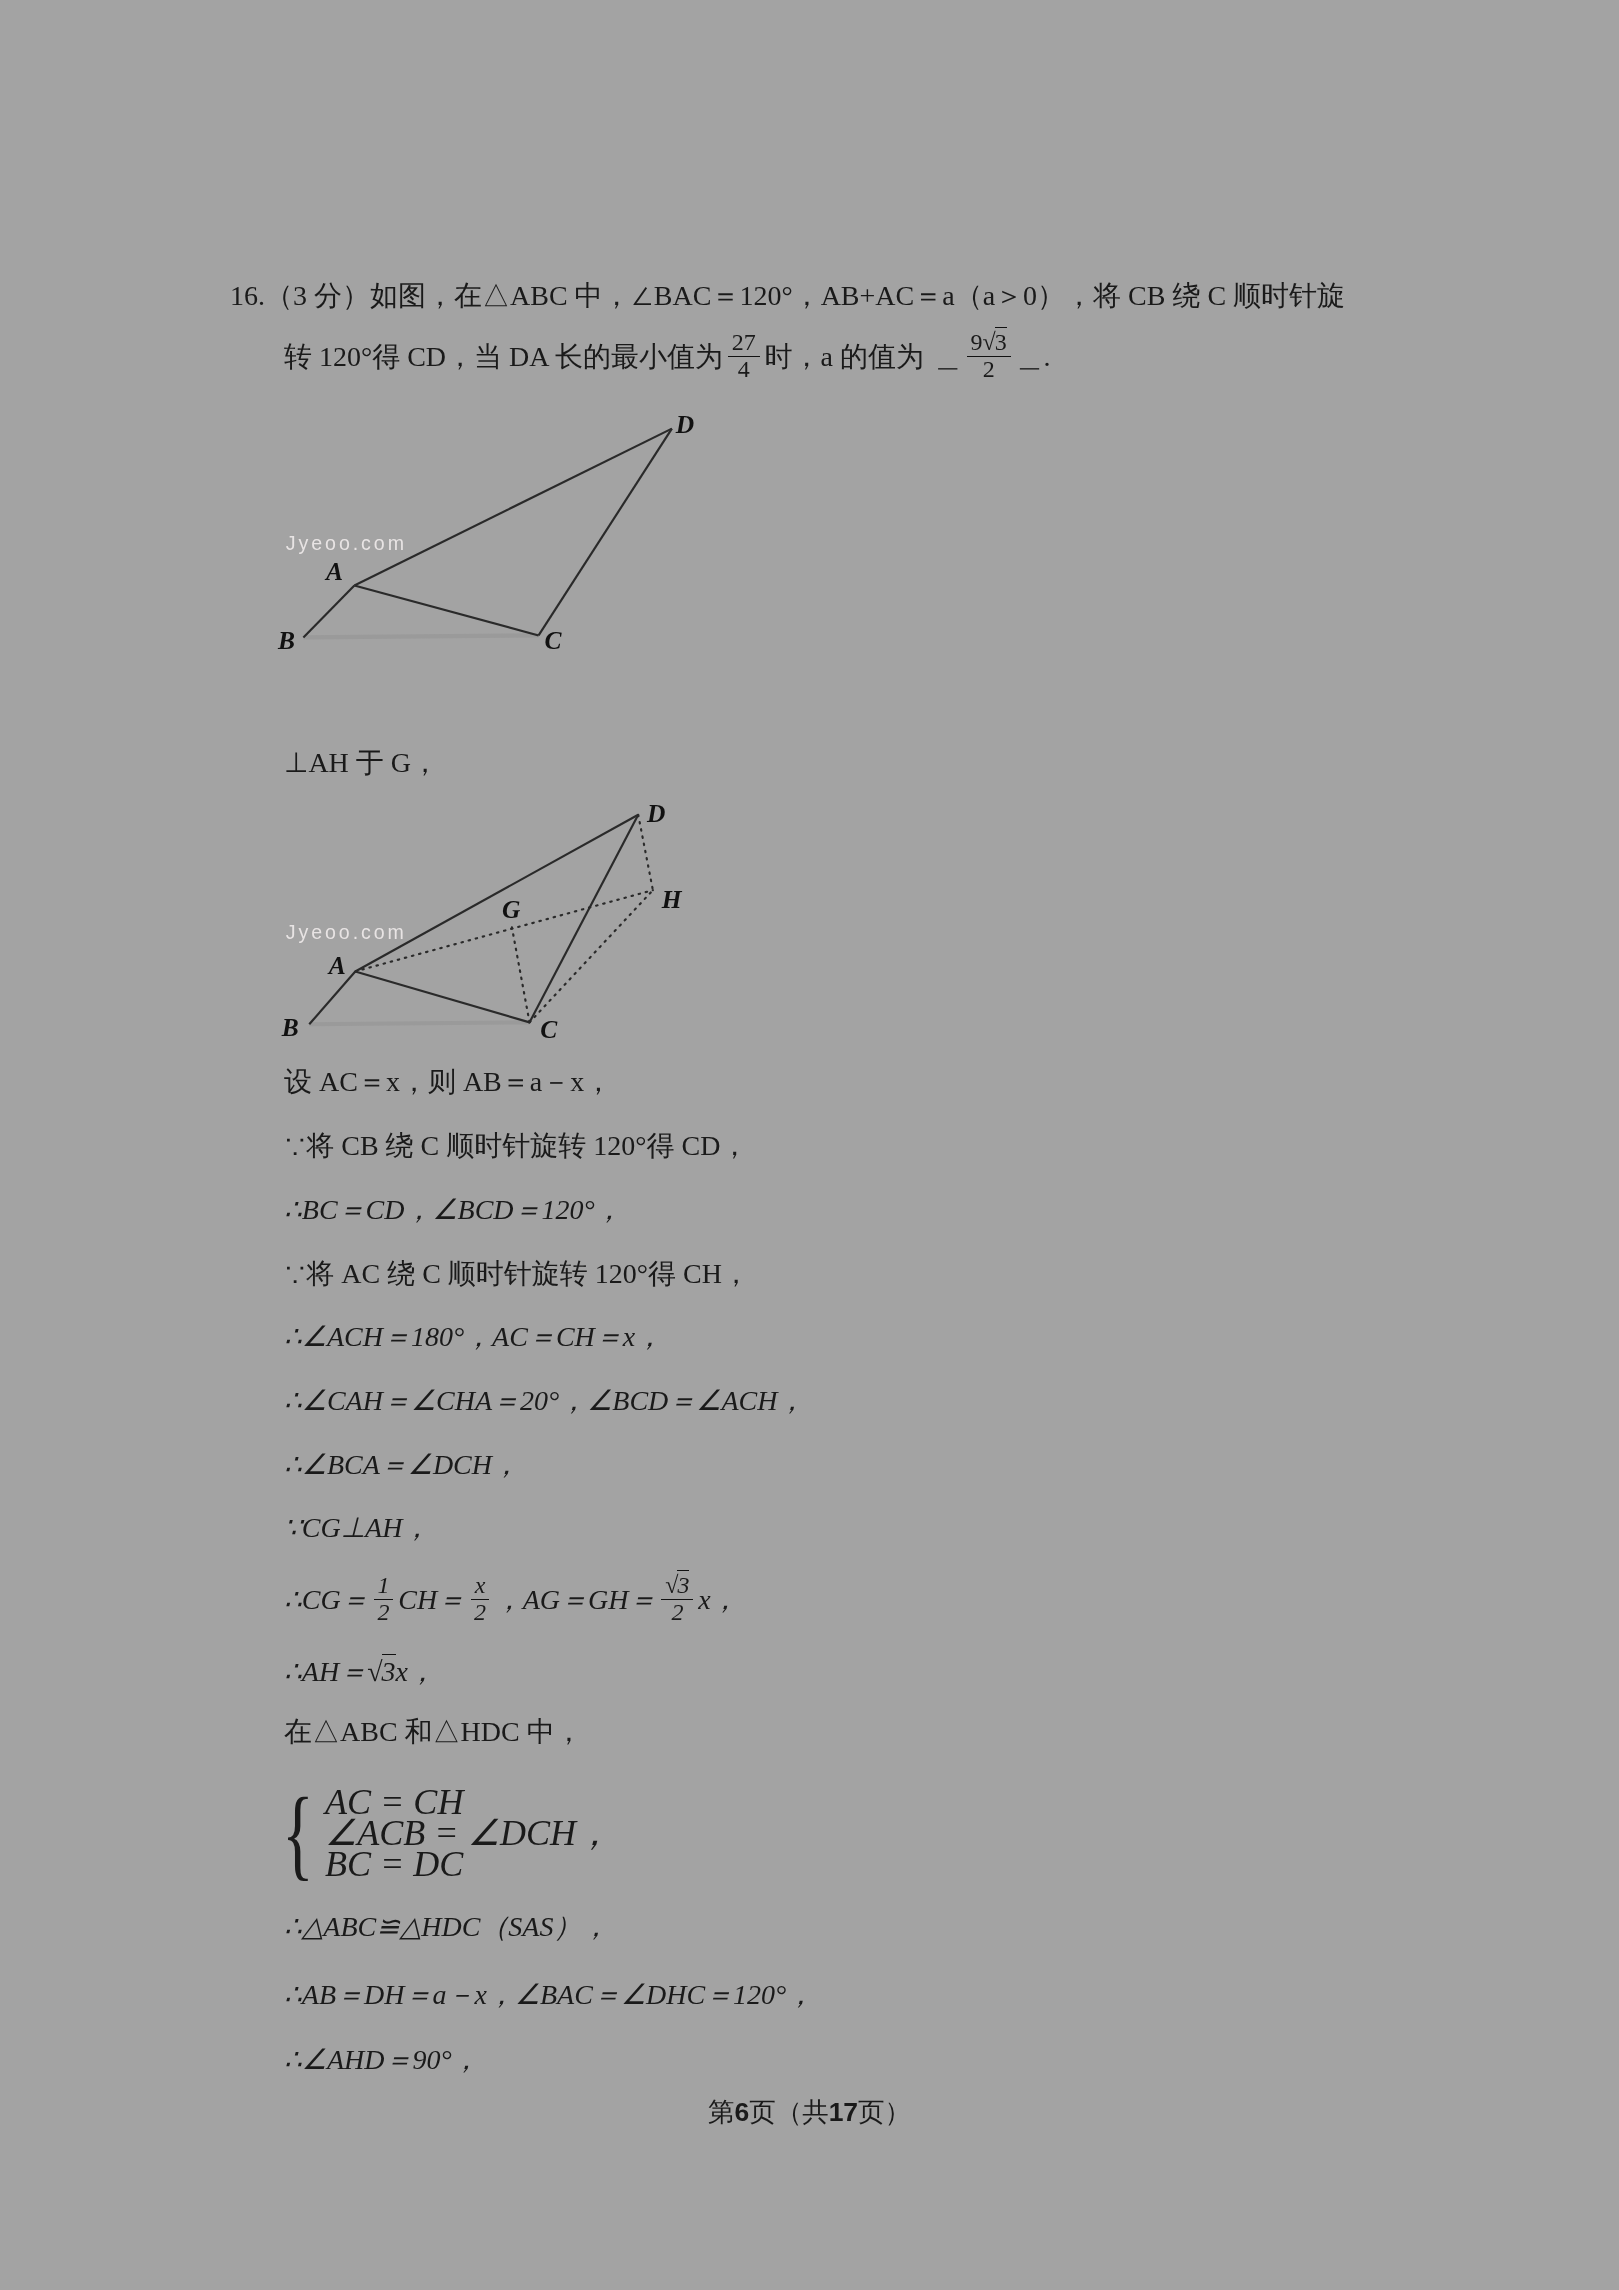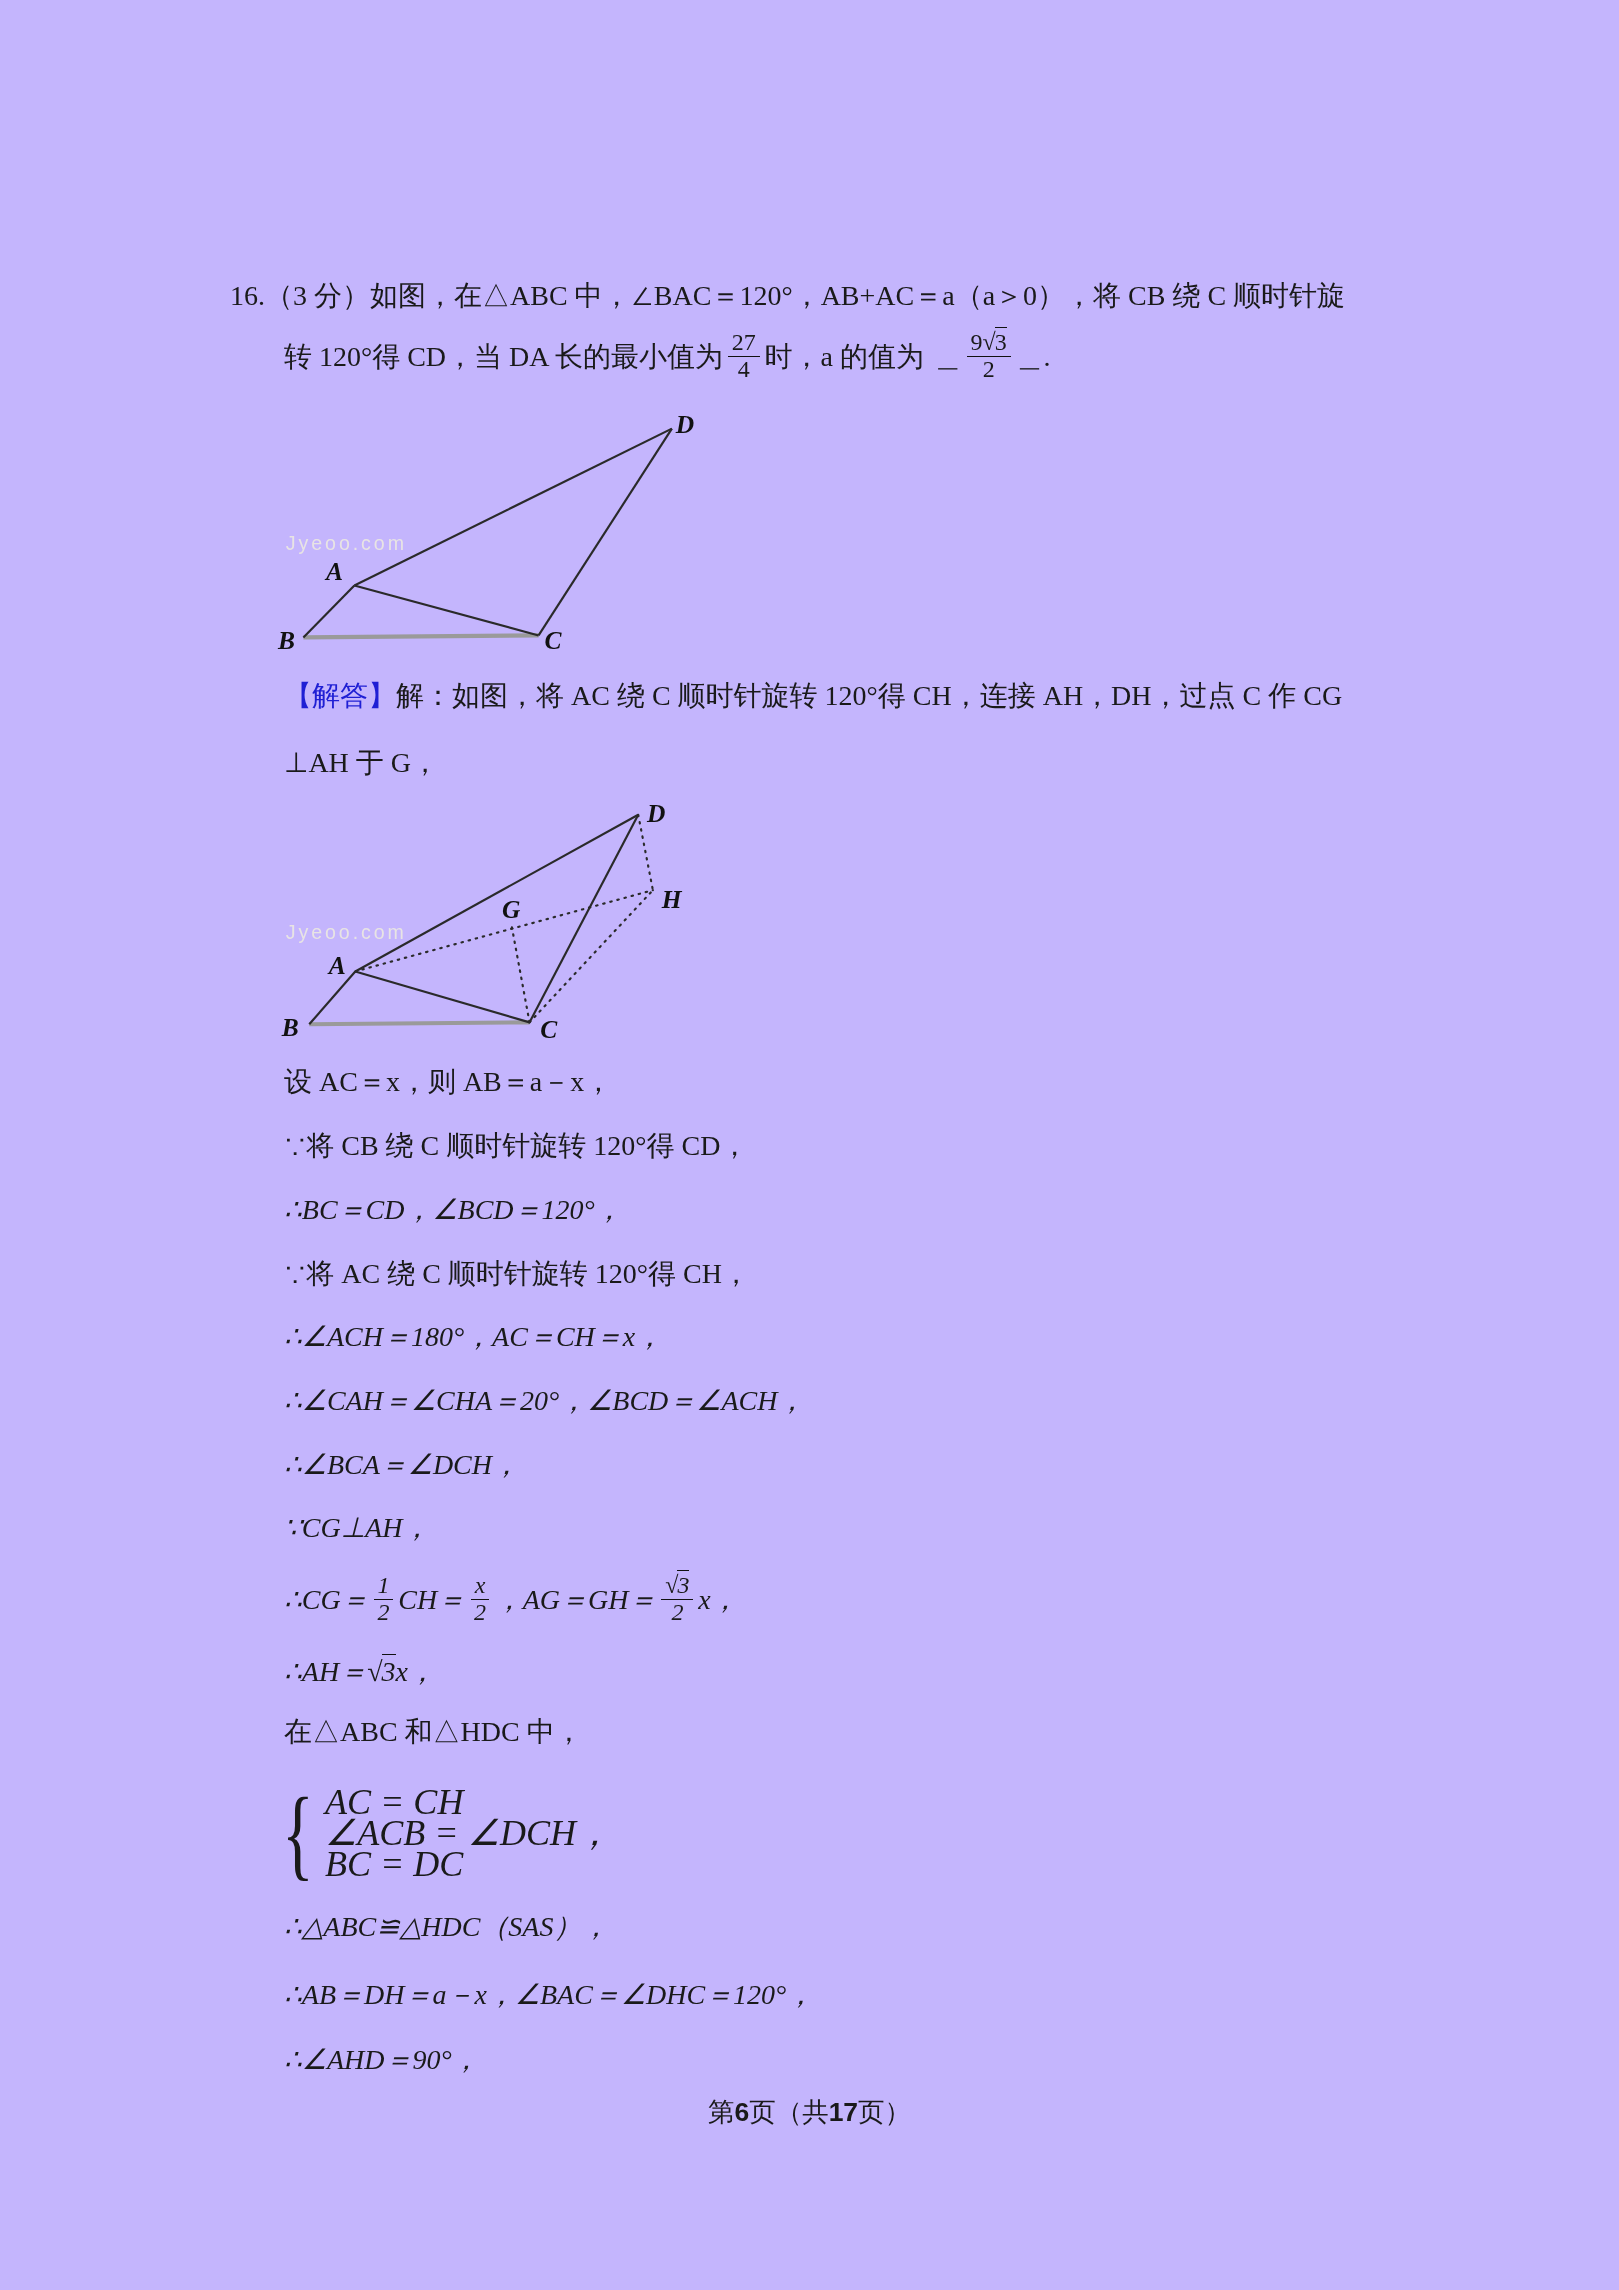--- a/index.html
+++ b/index.html
@@ -1,16 +1,16 @@
 <!DOCTYPE html>
 <html><head>
 <meta charset="utf-8">
 <style>
   html,body{margin:0;padding:0;background:#ffffff;}
-  #page{position:relative;width:1619px;height:2291px;background:#c4b5fd;overflow:hidden;
+  #page{position:relative;width:1619px;height:2291px;background:#a3a3a3;overflow:hidden;
         font-family:"Liberation Serif",serif;color:#1a1a1a;}
   .tline{position:absolute;font-size:28px;white-space:nowrap;line-height:35px;}
   .it{font-style:italic;}
   .blue{color:#1f1fd4;}
   .flexline{position:absolute;display:flex;align-items:center;font-size:28px;white-space:nowrap;}
   .frac{display:inline-flex;flex-direction:column;align-items:center;line-height:1.08;
         font-size:24px;margin:0 4.9px;}
   .frac .num{padding:0 3.9px;border-bottom:1.6px solid #111;}
   .frac .den{padding:0 3.9px;}
   .radover{border-top:1.6px solid #111;padding-top:1px;}
@@ -58,23 +58,20 @@
     <line class="edge" x1="30" y1="237" x2="82" y2="184"></line>
     <line class="edge" x1="82" y1="184" x2="270" y2="235"></line>
     <line class="edge" x1="82" y1="184" x2="406" y2="24"></line>
     <line class="edge" x1="270" y1="235" x2="406" y2="24"></line>
     <text class="lbl" x="53" y="178">A</text>
     <text class="lbl" x="4" y="249">B</text>
     <text class="lbl" x="276" y="249">C</text>
     <text class="lbl" x="410" y="28">D</text>
   </svg>
 
-  <div class="tline" style="left:284px;top:678px;">
-    <span class="blue">【解答】</span><span>解：如图，将 AC 绕 C 顺时针旋转 120°得 CH，连接 AH，DH，过点 C 作 CG</span>
-  </div>
   <div class="tline" style="left:284px;top:745px;">⊥AH 于 G，</div>
 
   <svg class="diag" style="left:274px;top:792px;" width="421" height="260" viewBox="0 0 430 265">
     <text class="wm" x="12" y="150">Jyeoo.com</text>
     <line class="edge-gray" x1="36" y1="237" x2="261" y2="235"></line>
     <line class="edge" x1="36" y1="237" x2="83" y2="183"></line>
     <line class="edge" x1="83" y1="183" x2="261" y2="235"></line>
     <line class="edge" x1="83" y1="183" x2="372" y2="23"></line>
     <line class="edge" x1="261" y1="235" x2="372" y2="23"></line>
     <line class="dot" x1="83" y1="183" x2="387" y2="100"></line>

